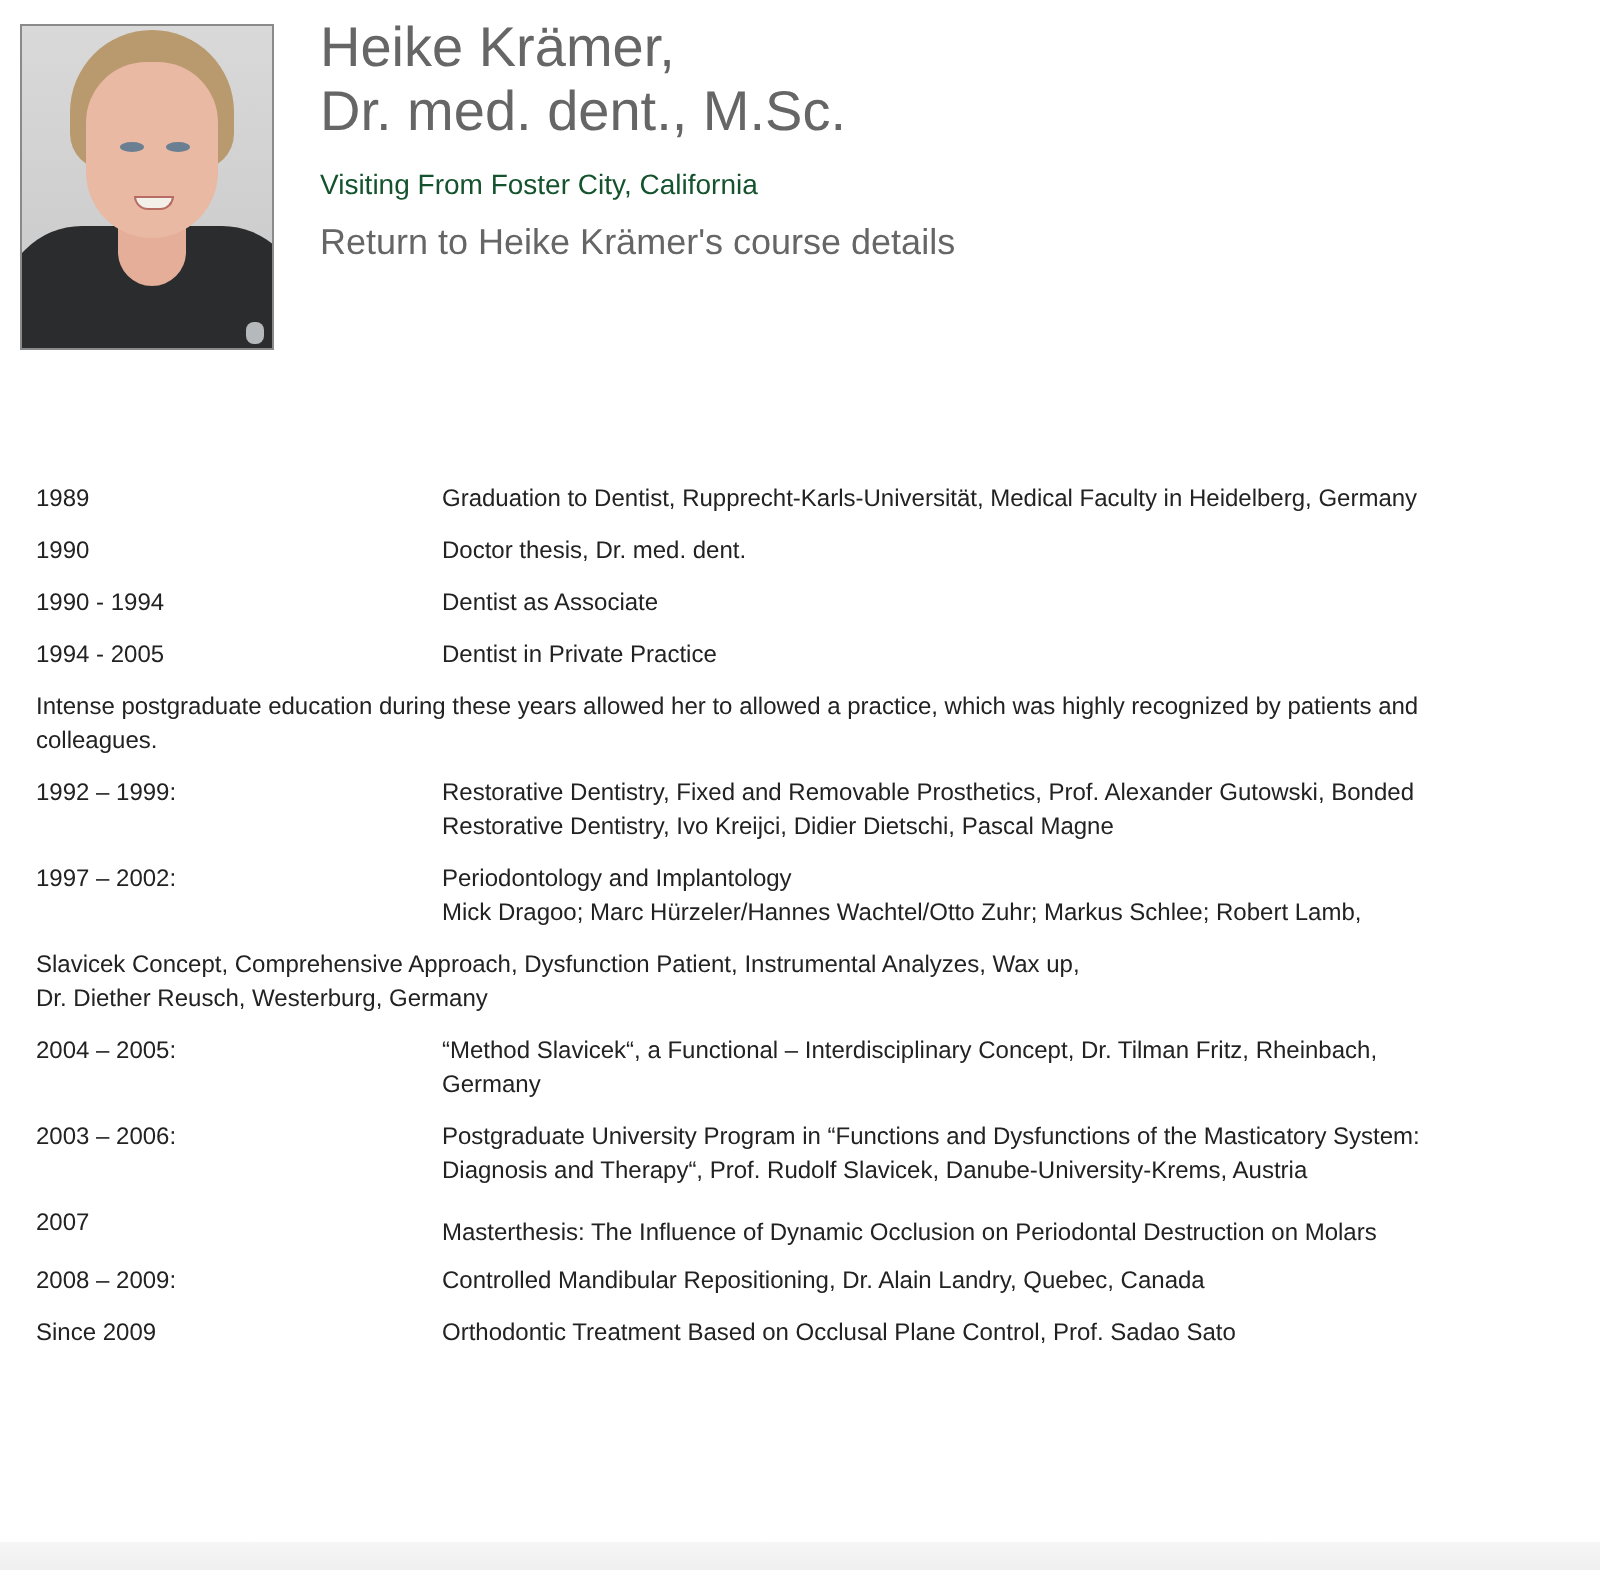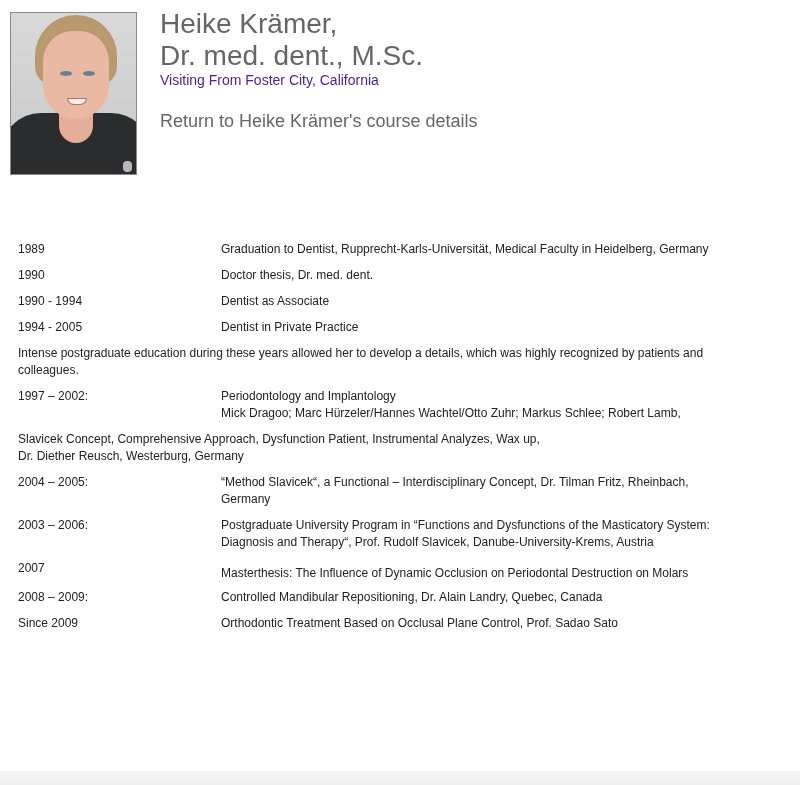--- a/index.html
+++ b/index.html
@@ -35,21 +35,21 @@
       position: absolute; left: 48px; top: 100px; width: 34px; height: 30px;
       background: #e4ae98; border-radius: 0 0 17px 17px;
     }
     .photo .pin { position: absolute; left: 112px; top: 148px; width: 9px; height: 11px; border-radius: 4px; background: #b5b9bc; }
 
     .name {
       position: absolute; left: 160px; top: 8px; font-size: 28px; line-height: 32px;
       color: #666666; font-weight: normal;
     }
     .visiting {
-      position: absolute; left: 160px; top: 72px; font-size: 14px; line-height: 17px; color: #4c1d95;
+      position: absolute; left: 160px; top: 84px; font-size: 14px; line-height: 17px; color: #14532d;
     }
     .return-link {
       position: absolute; left: 160px; top: 113px; font-size: 18px; line-height: 17px;
       color: #666666; text-decoration: none; cursor: pointer;
     }
 
     .cv { position: absolute; left: 18px; top: 241px; width: 740px; font-size: 12px; line-height: 17px; }
     .row { display: flex; margin-bottom: 9px; }
     .row .year { width: 203px; flex: 0 0 203px; }
     .row .desc { flex: 1; }
@@ -94,21 +94,25 @@
     <div class="desc">Doctor thesis, Dr. med. dent.</div>
   </div>
   <div class="row">
     <div class="year">1990 - 1994</div>
     <div class="desc">Dentist as Associate</div>
   </div>
   <div class="row">
     <div class="year">1994 - 2005</div>
     <div class="desc">Dentist in Private Practice</div>
   </div>
-  <div class="row wide" style="width:700px;">Intense postgraduate education during these years allowed her to develop a details, which was highly recognized by patients and colleagues.</div>
+  <div class="row wide" style="width:700px;">Intense postgraduate education during these years allowed her to allowed a practice, which was highly recognized by patients and colleagues.</div>
+  <div class="row">
+    <div class="year">1992 – 1999:</div>
+    <div class="desc" style="max-width:490px;">Restorative Dentistry, Fixed and Removable Prosthetics, Prof. Alexander Gutowski, Bonded Restorative Dentistry, Ivo Kreijci, Didier Dietschi, Pascal Magne</div>
+  </div>
   <div class="row">
     <div class="year">1997 – 2002:</div>
     <div class="desc" style="max-width:490px;">
       <div>Periodontology and Implantology</div>
       <div>Mick Dragoo; Marc Hürzeler/Hannes Wachtel/Otto Zuhr; Markus Schlee; Robert Lamb,</div>
     </div>
   </div>
   <div class="row">
     <div class="desc" style="max-width:525px;">Slavicek Concept, Comprehensive Approach, Dysfunction Patient, Instrumental Analyzes, Wax up, Dr. Diether Reusch, Westerburg, Germany</div>
   </div>

